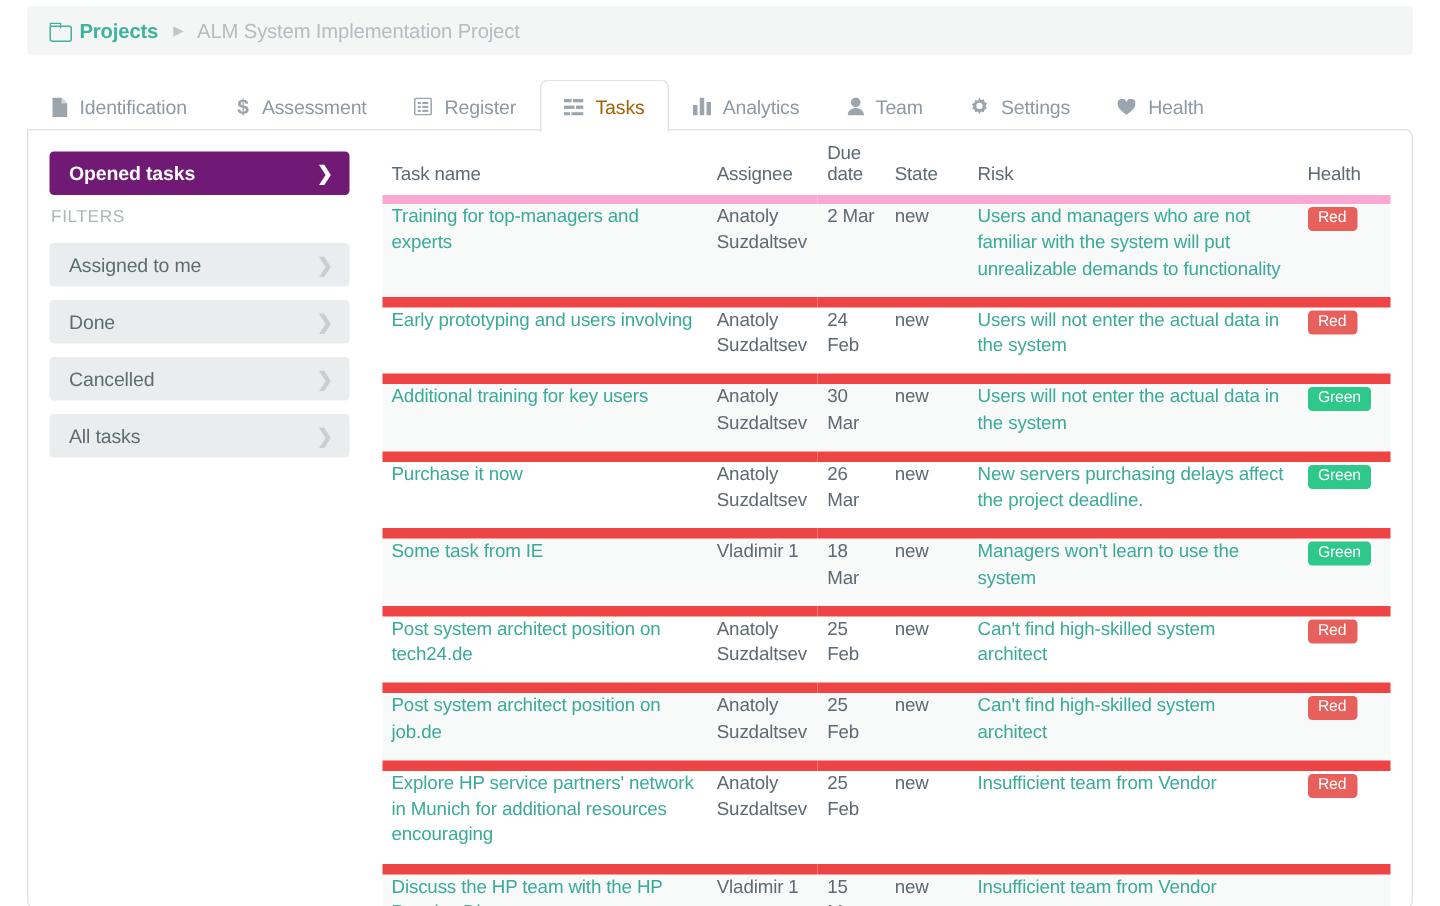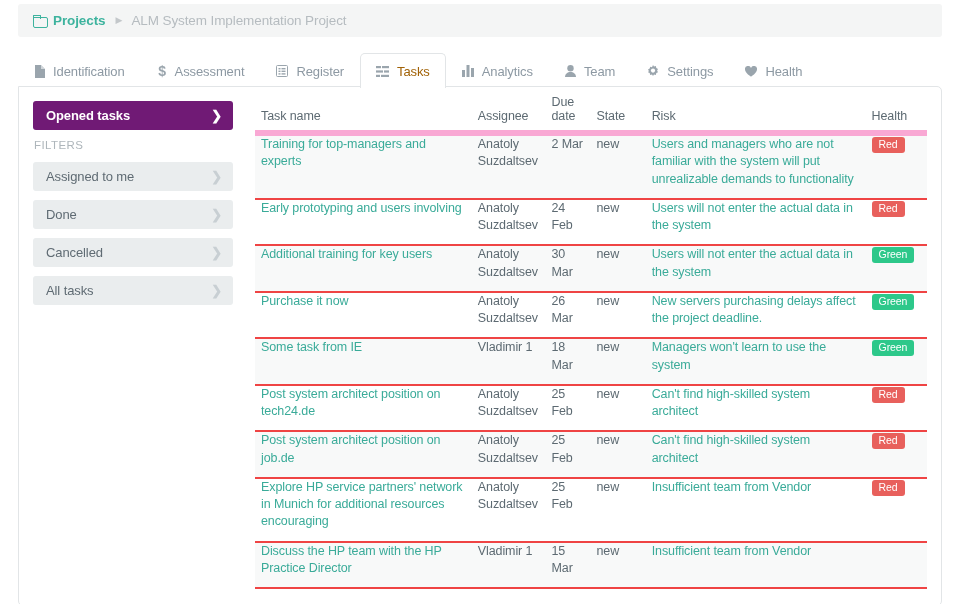--- a/index.html
+++ b/index.html
@@ -189,21 +189,21 @@
     padding: 0 6px 7px 6px;
     border-bottom: 6px solid #f9a8d4;
     letter-spacing: -0.1px;
   }
   tbody td {
     font-size: 12.5px;
     color: #5d6a72;
     padding: 0 6px 10px 6px;
     vertical-align: top;
     line-height: 1.38;
-    border-bottom: 2px solid #ef4444;
+    border-bottom: 7px solid #ef4444;
     letter-spacing: -0.1px;
   }
   tbody tr:nth-child(odd) td { background: #f8f9f9; }
   tbody tr:nth-child(even) td { background: #ffffff; }
   .lnk { color: #3aab99; cursor: pointer; }
 
   .col-task { width: 212px; }
   .col-assignee { width: 72px; }
   .col-due { width: 44px; }
   .col-state { width: 54px; }

